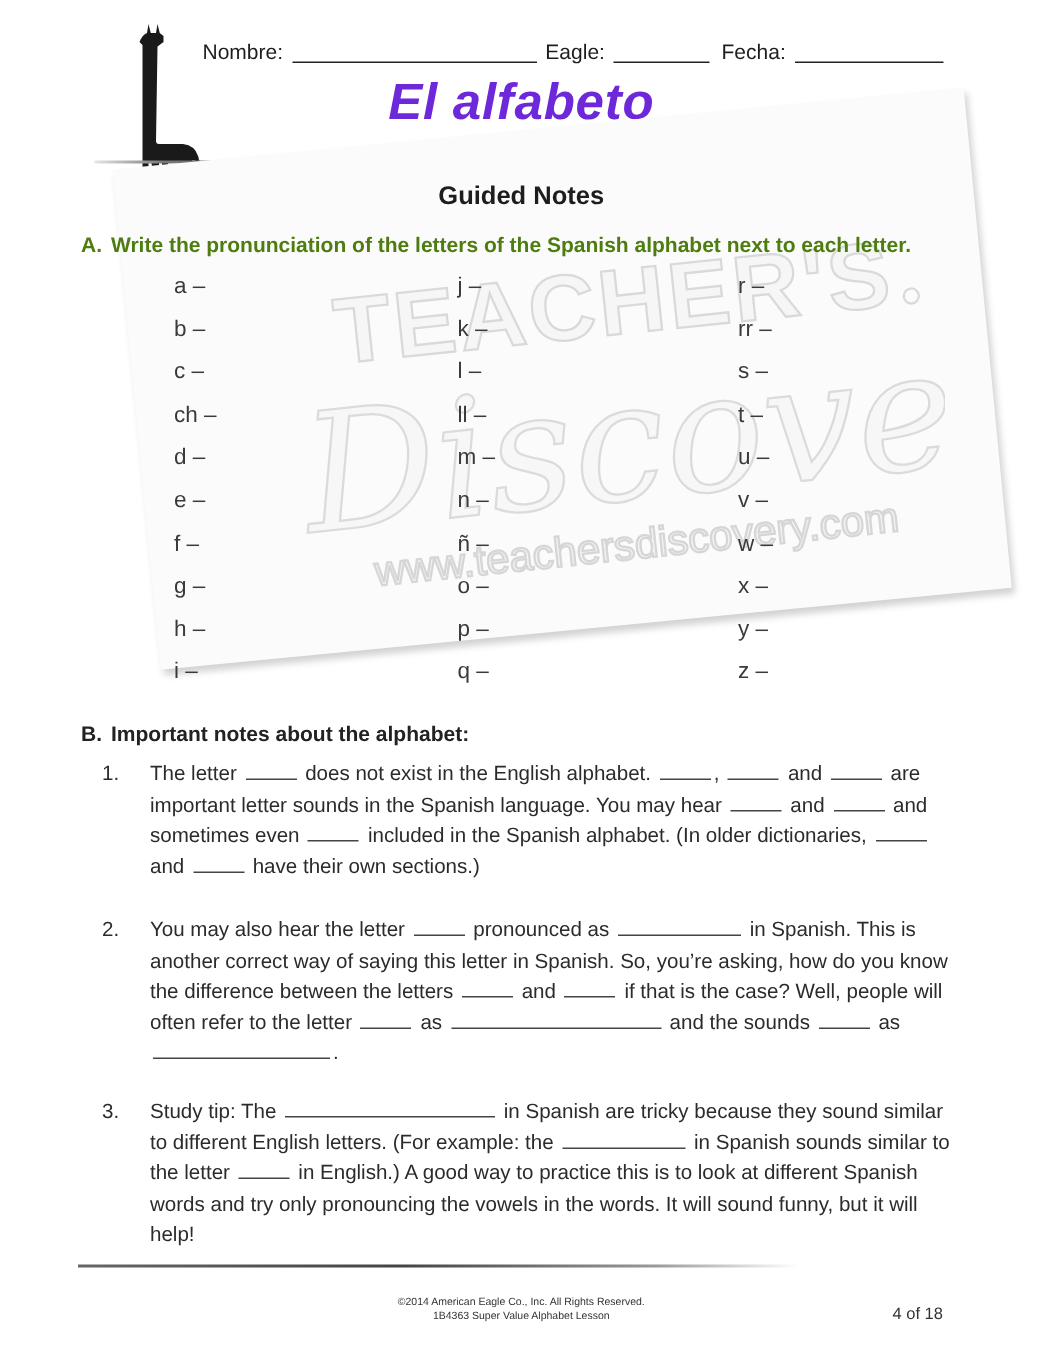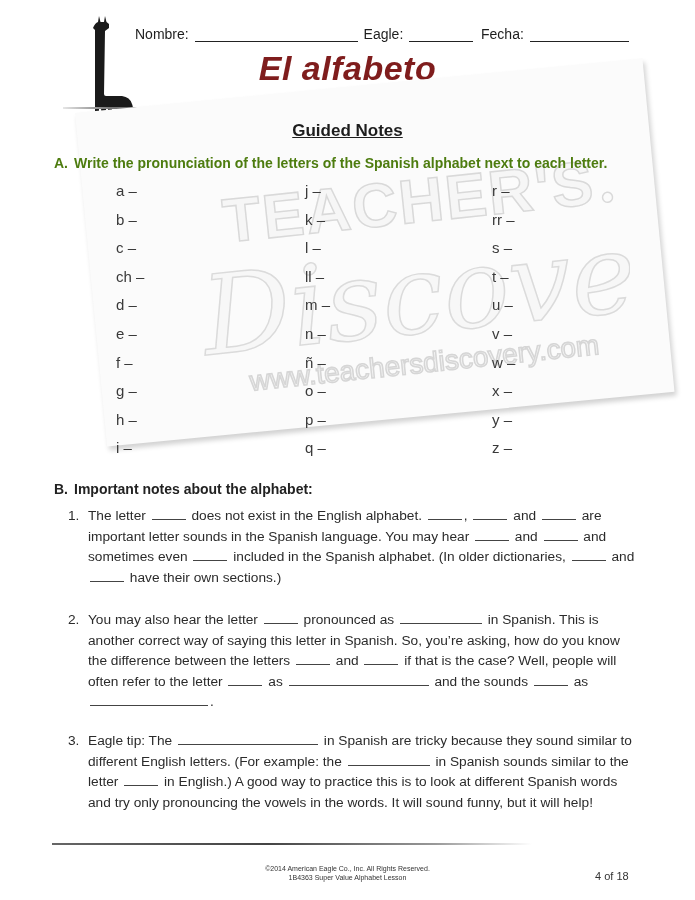--- a/index.html
+++ b/index.html
@@ -7,40 +7,40 @@
       width: 695px; height: 900px; background: #ffffff; position: relative; overflow: hidden;
       font-family: "Liberation Sans", "DejaVu Sans", sans-serif; color: #2a2a2a;
     }
     .giraffe { position: absolute; left: 92px; top: 16px; width: 46px; height: 104px; }
     .header-fields { position: absolute; top: 26px; left: 135px; right: 66px; display: flex; align-items: flex-end; font-size: 14px; color: #1e1e1e; }
     .field-label { white-space: nowrap; }
     .field-line { display: inline-block; border-bottom: 1px solid #222; height: 14px; margin: 0 6px 0 6px; }
     .line-name { width: 184px; margin-right: 6px; }
     .line-fecha { width: 72px; margin-right: 8px; }
     .line-clase { width: 112px; margin-right: 0; }
-    .title { position: absolute; top: 49px; left: 0; width: 695px; text-align: center; font-size: 34px; font-weight: bold; font-style: italic; color: #7f1d1d; letter-spacing: 0.5px; }
+    .title { position: absolute; top: 49px; left: 0; width: 695px; text-align: center; font-size: 34px; font-weight: bold; font-style: italic; color: #6d28d9; letter-spacing: 0.5px; }
     .rule { position: absolute; height: 2px; background: linear-gradient(to right, #e6e6e6 0%, #777 8%, #555 55%, #999 85%, rgba(255,255,255,0) 100%); }
     .rule-top { left: 63px; top: 107px; width: 580px; }
     .rule-bottom { left: 52px; top: 843px; width: 480px; height: 2px; background: linear-gradient(to right, #666 0%, #444 45%, #999 80%, rgba(255,255,255,0) 100%); }
     .watermark-card { position: absolute; left: 75px; top: 113px; width: 570px; height: 335px; transform: rotate(-5.5deg); transform-origin: left top; background: #fbfbfb; box-shadow: 2px 4px 5px rgba(0,0,0,0.18); z-index: 0; }
     .watermark { position: absolute; left: 160px; top: 150px; width: 470px; height: 260px; z-index: 1; opacity: 0.9; }
     .content { position: relative; z-index: 2; }
-    .section-heading { position: absolute; left: 0; width: 695px; text-align: center; top: 121px; font-size: 17px; font-weight: bold; color: #1d1d1d; text-decoration: underline; }
+    .section-heading { position: absolute; left: 0; width: 695px; text-align: center; top: 121px; font-size: 17px; font-weight: bold; color: #1d1d1d; }
     .instruction { position: absolute; top: 155px; left: 54px; font-size: 14px; font-weight: bold; color: #4d7c0f; white-space: nowrap; }
     .instruction .letter-tag { margin-right: 6px; }
     .alpha-col { position: absolute; top: 182px; }
     .alpha-col.c1 { left: 116px; }
     .alpha-col.c2 { left: 305px; }
     .alpha-col.c3 { left: 492px; }
     .alpha-item { height: 28.6px; font-size: 15px; color: #3a3a3a; white-space: nowrap; }
     .part-b-heading { position: absolute; top: 481px; left: 54px; font-size: 14px; font-weight: bold; color: #222; }
     .part-b-heading .letter-tag { margin-right: 6px; }
     .note { position: absolute; left: 68px; width: 572px; font-size: 13.7px; line-height: 20.5px; color: #2b2b2b; }
     .note .num { position: absolute; left: 0; top: 0; width: 20px; }
-    .note .text { margin-left: 20px; }
+    .note .text { margin-left: 32px; }
     .note1 { top: 506px; }
     .note2 { top: 610px; }
     .note3 { top: 731px; }
     .blank { display: inline-block; border-bottom: 1px solid #444; height: 12px; vertical-align: baseline; margin: 0 2px; }
     .b-s { width: 34px; }
     .b-m { width: 82px; }
     .b-l { width: 118px; }
     .b-xl { width: 140px; }
     .footer-copy { position: absolute; top: 864px; left: 0; width: 695px; text-align: center; font-size: 7px; line-height: 9px; color: #333; }
     .page-num { position: absolute; top: 870px; left: 595px; font-size: 11px; color: #333; }
@@ -165,21 +165,21 @@
       <span>and the sounds</span>
       <span class="blank b-s"></span>
       <span>as</span>
       <span class="blank b-l"></span><span>.</span>
     </div>
   </div>
 
   <div class="note note3">
     <span class="num">3.</span>
     <div class="text">
-      <span>Eagle tip: The</span>
+      <span>Study tip: The</span>
       <span class="blank b-xl"></span>
       <span>in Spanish are tricky because they sound similar to different English letters. (For example: the</span>
       <span class="blank b-m"></span>
       <span>in Spanish sounds similar to the letter</span>
       <span class="blank b-s"></span>
       <span>in English.) A good way to practice this is to look at different Spanish  words and try only pronouncing the vowels in the words. It will sound funny, but it will help!</span>
     </div>
   </div>
 </div>
 

